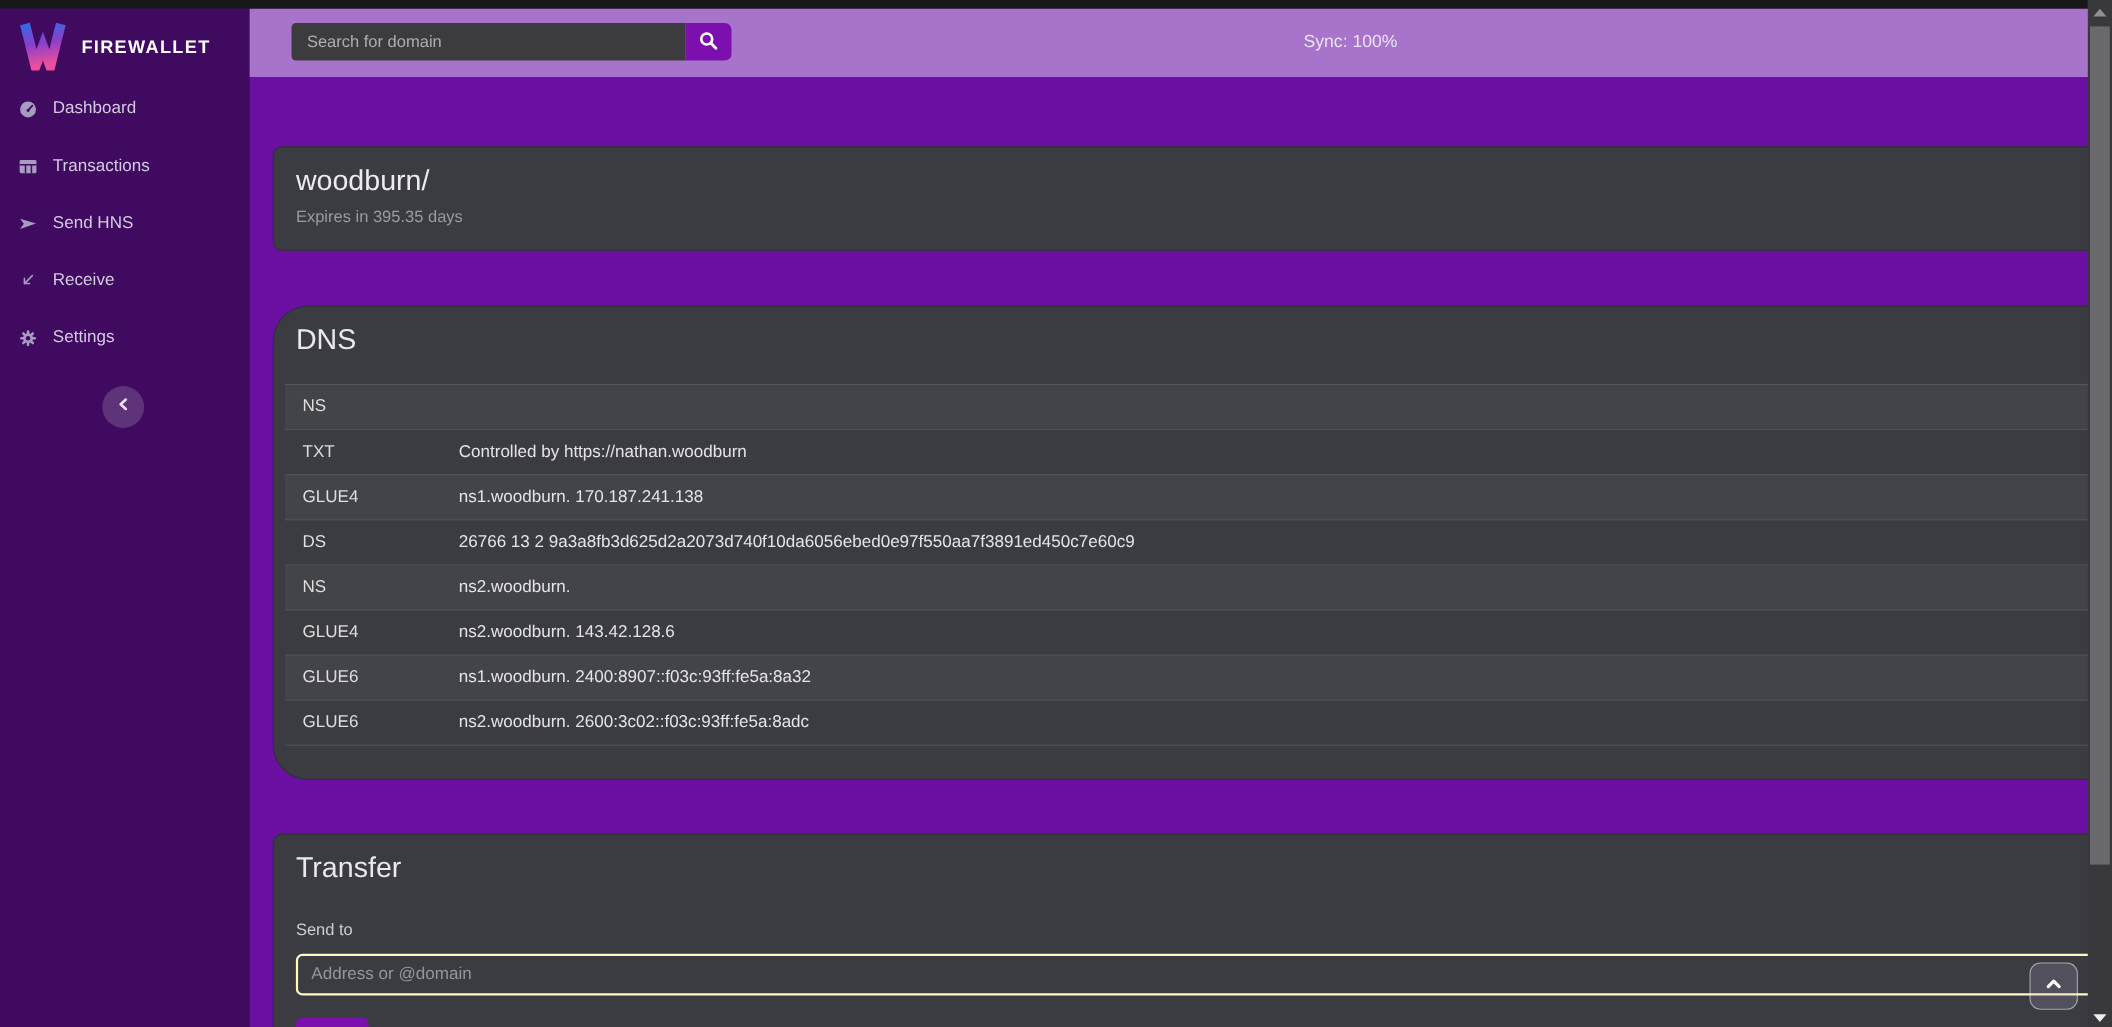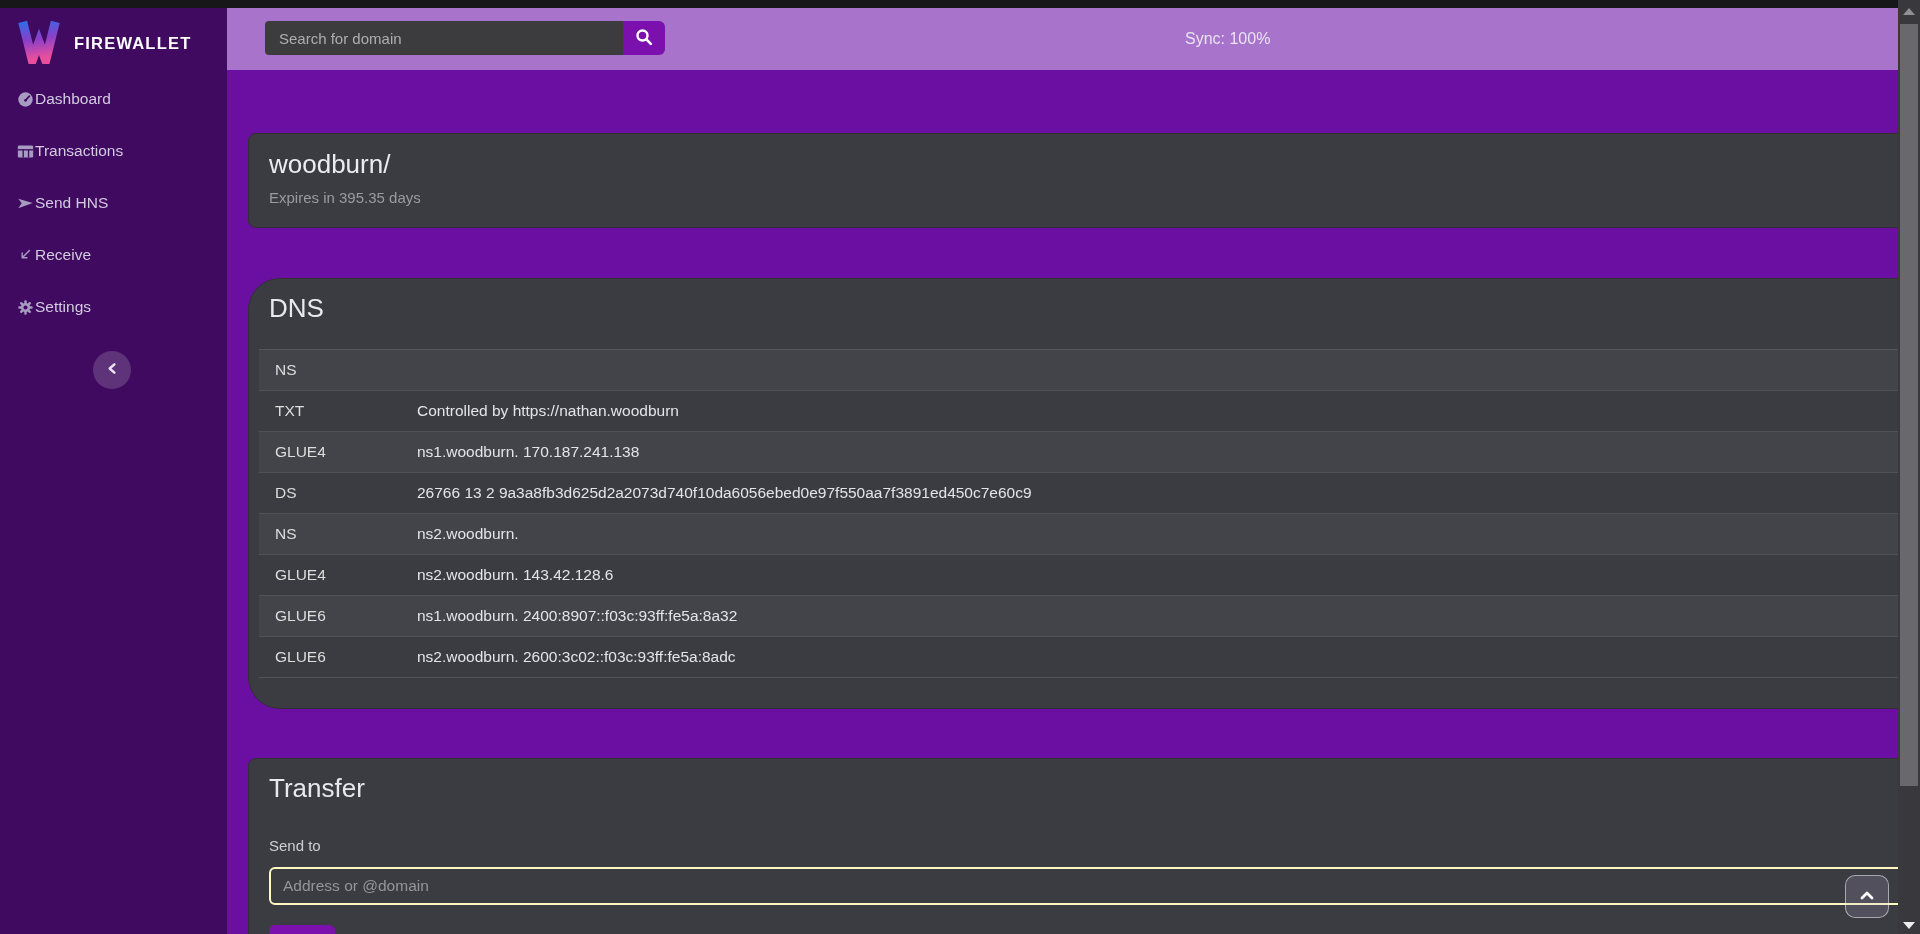--- a/index.html
+++ b/index.html
@@ -12,21 +12,21 @@
   }
 
   
   .top-strip { position:absolute; left:0; top:0; width:1898px; height:8px; background:#17171a; }
 
   
   .sidebar { position:absolute; left:0; top:8px; width:227px; height:926px; background:#3f0a60; }
   .brand { position:absolute; left:16px; top:10px; display:flex; align-items:center; gap:12px; }
   .brand-name { color:#ffffff; font-size:16.5px; font-weight:bold; letter-spacing:1.2px; }
   .nav { position:absolute; left:0; top:65px; width:100%; }
-  .nav-item { height:52px; display:flex; align-items:center; gap:1px; padding-left:16px; cursor:pointer; }
+  .nav-item { height:52px; display:flex; align-items:center; gap:14px; padding-left:16px; cursor:pointer; }
   .nav-icon { width:18px; display:flex; justify-content:center; align-items:center; }
   .nav-label { color:#d3cbe0; font-size:15.5px; }
   .collapse-btn {
     position:absolute; left:93px; top:343px; width:38px; height:38px; border-radius:50%;
     background:rgba(255,255,255,0.17); display:flex; align-items:center; justify-content:center; cursor:pointer;
   }
 
   
   .topbar { position:absolute; left:227px; top:8px; width:1798px; height:62px; background:#a874cb; }
   .search-group { position:absolute; left:38px; top:13px; height:34px; display:flex; }

